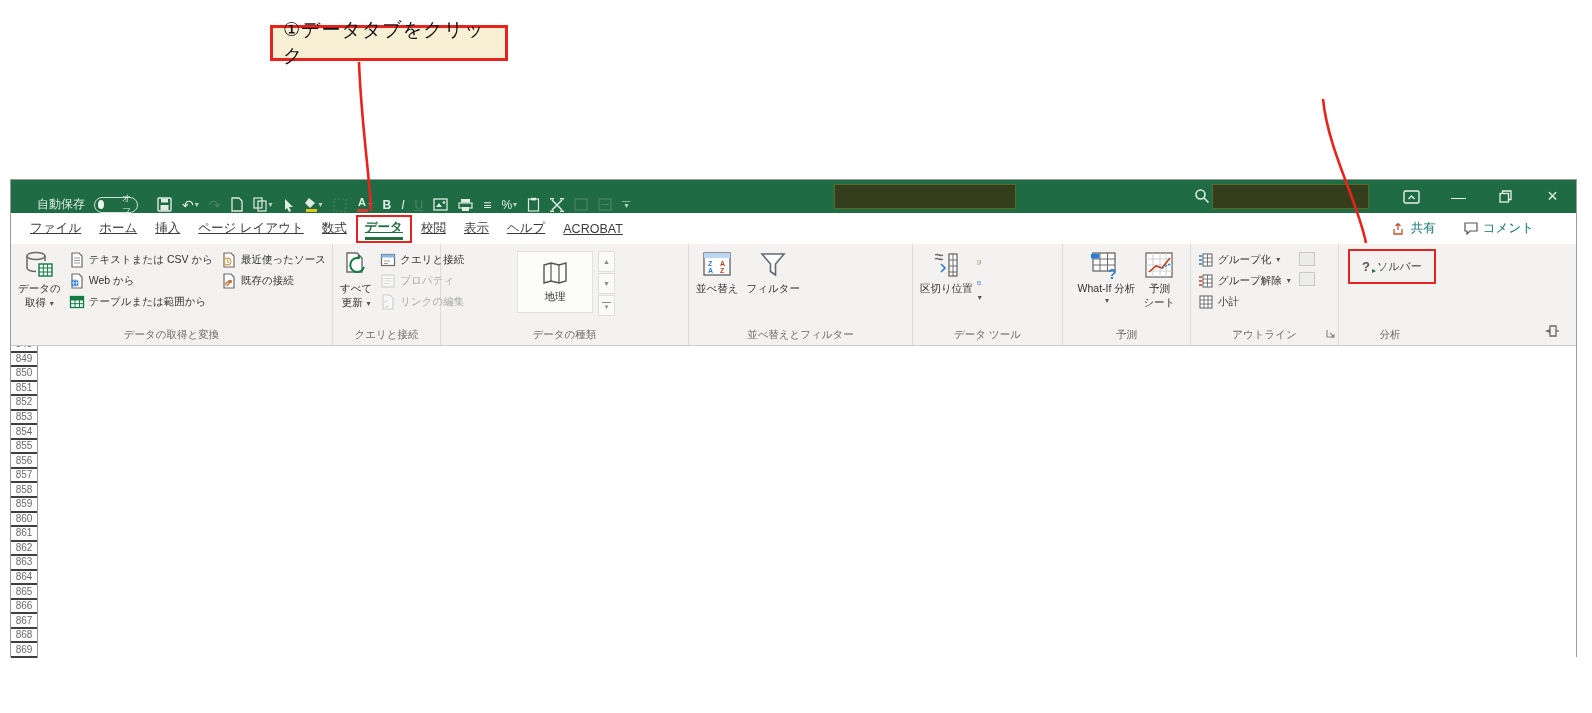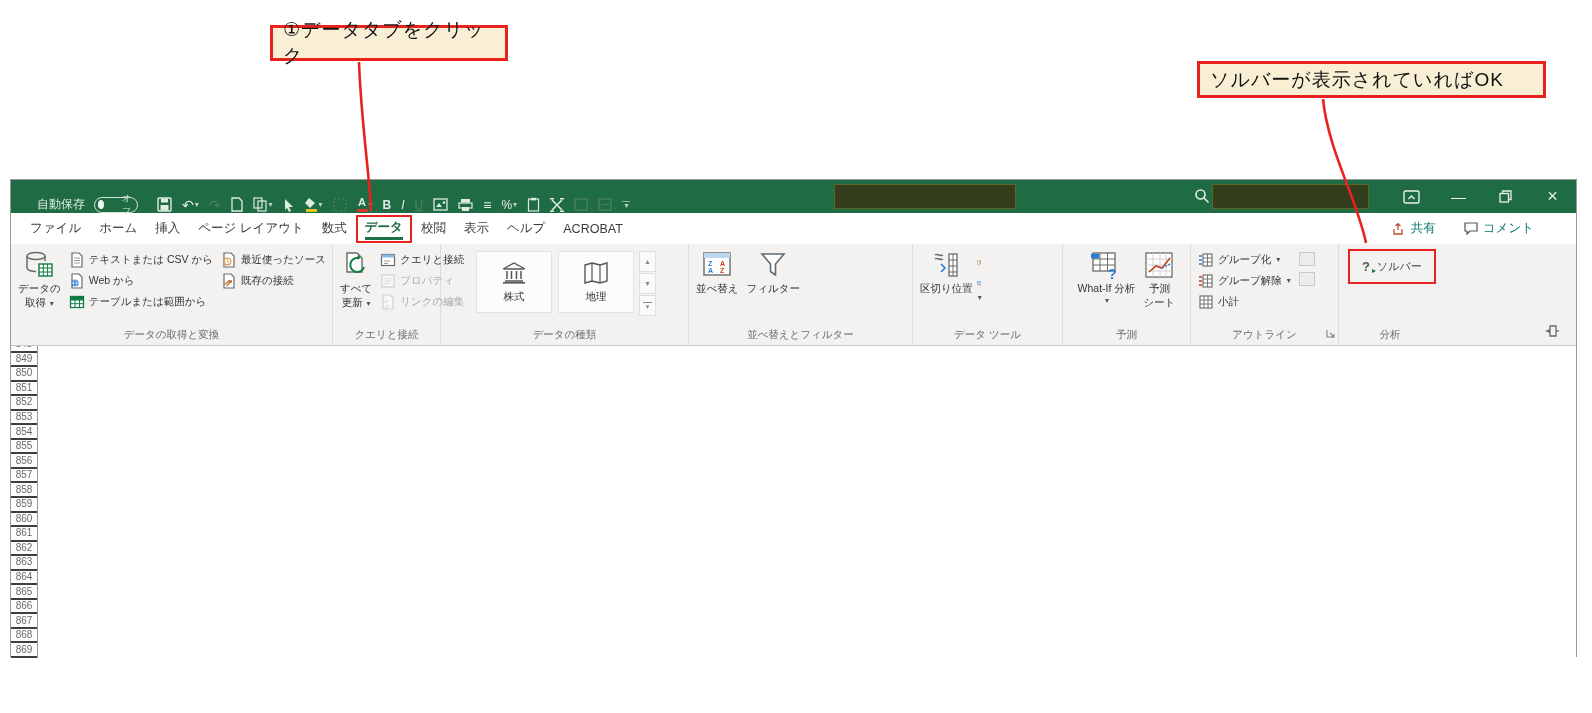--- a/index.html
+++ b/index.html
@@ -40,21 +40,21 @@
   #redact-title{left:823px;width:182px;}
   #redact-user{left:1201px;width:157px;}
   .tb-search{position:absolute;left:1183px;top:8px;}
   .win-controls{position:absolute;right:0;top:0;height:100%;display:flex;}
   .wc{width:47px;height:100%;display:flex;align-items:center;justify-content:center;
       color:#e8f1ea;font-size:15px;}
 
   
   .tabrow{height:31px;background:#fff;display:flex;align-items:center;
           padding-left:10px;font-size:12.5px;color:#3b3b3b;box-sizing:border-box;}
-  .tab{padding:4px 9px;position:relative;white-space:nowrap;}
+  .tab{padding:4px 9px;position:relative;white-space:nowrap;text-decoration:underline;}
   .tab.selected{color:#1e6b43;font-weight:bold;}
   .tab.redframe{border:2.5px solid #e8231d;padding:2px 7px 5px;}
   .tab.selected::after{content:"";position:absolute;left:7px;right:7px;bottom:1px;
                        height:3px;background:#1e7145;}
   .tab-actions{margin-left:auto;display:flex;gap:28px;padding-right:42px;
                font-size:12.5px;color:#0f766e;align-items:center;}
   .tact{display:flex;align-items:center;gap:5px;white-space:nowrap;}
 
   
   .ribbon{height:102px;background:#f3f2f1;display:flex;border-bottom:1px solid #c9c9c9;
@@ -100,23 +100,20 @@
   .solver-ic i{position:absolute;right:-6px;bottom:-2px;font-style:normal;font-size:8px;color:#1e7145;}
 </style>
 </head>
 <body>
 
 <div class="stage">
 
   <div id="callout1" class="callout">
     <span>①データタブをクリック</span>
   </div>
-  <div id="callout2" class="callout">
-    <span>ソルバーが表示されていればOK</span>
-  </div>
   <svg id="lines" width="1592" height="713">
     <path d="M359,62 C361,120 370,180 371,211" stroke="#e8231d" stroke-width="2.6" fill="none"></path>
     <path d="M1323,99 C1328,150 1358,202 1366,243" stroke="#e8231d" stroke-width="2.6" fill="none"></path>
   </svg>
 
   <div id="xlwin">
 
     <div class="titlebar">
       <div class="tb-left">
         <span class="tb-label">自動保存</span>
@@ -382,29 +379,20 @@
             </div>
           </div>
         </div>
         <div class="rgroup-label">クエリと接続</div>
       </div>
 
       <div class="rgroup" style="width:248px;">
         <div class="rgroup-content" style="justify-content:center;">
           <div class="dtile">
             <svg width="26" height="24" viewBox="0 0 26 24">
-                <path d="M2,8 L13,2 L24,8" fill="none" stroke="#555" stroke-width="1.4"></path>
-                <path d="M3,8 h20 M4,20 h18" stroke="#555" stroke-width="1.3"></path>
-                <path d="M6,10 v8 M10.5,10 v8 M15.5,10 v8 M20,10 v8" stroke="#555" stroke-width="1.5"></path>
-                <rect x="2" y="21" width="22" height="1.6" fill="#555"></rect>
-              </svg>
-            <span>株式</span>
-          </div>
-          <div class="dtile">
-            <svg width="26" height="24" viewBox="0 0 26 24">
                 <path d="M2,4 L9,2 L17,4 L24,2 V20 L17,22 L9,20 L2,22 Z" fill="none" stroke="#555" stroke-width="1.4"></path>
                 <path d="M9,2 V20 M17,4 V22" stroke="#555" stroke-width="1.2"></path>
               </svg>
             <span>地理</span>
           </div>
           <div class="scrollcol">
             <div class="scroll-btn">▲</div>
             <div class="scroll-btn">▼</div>
             <div class="scroll-btn">
                 <span class="stack">

